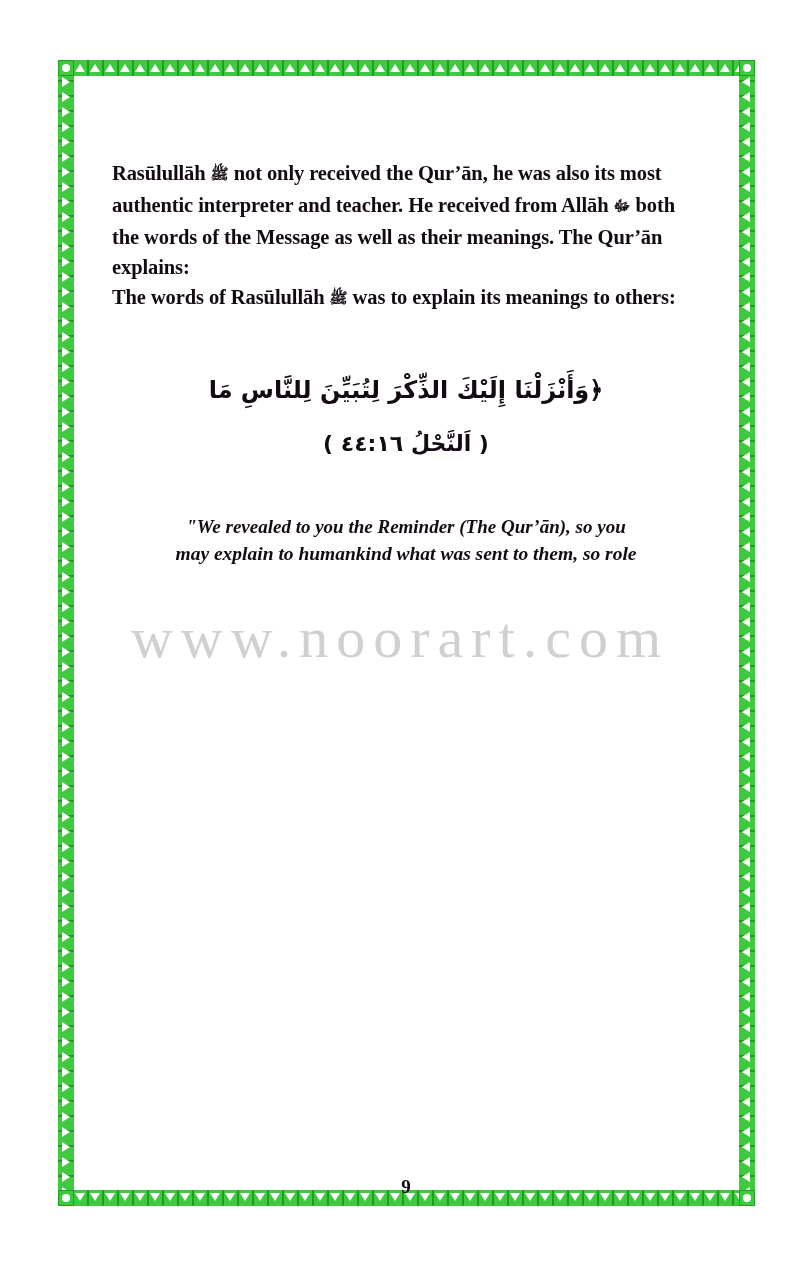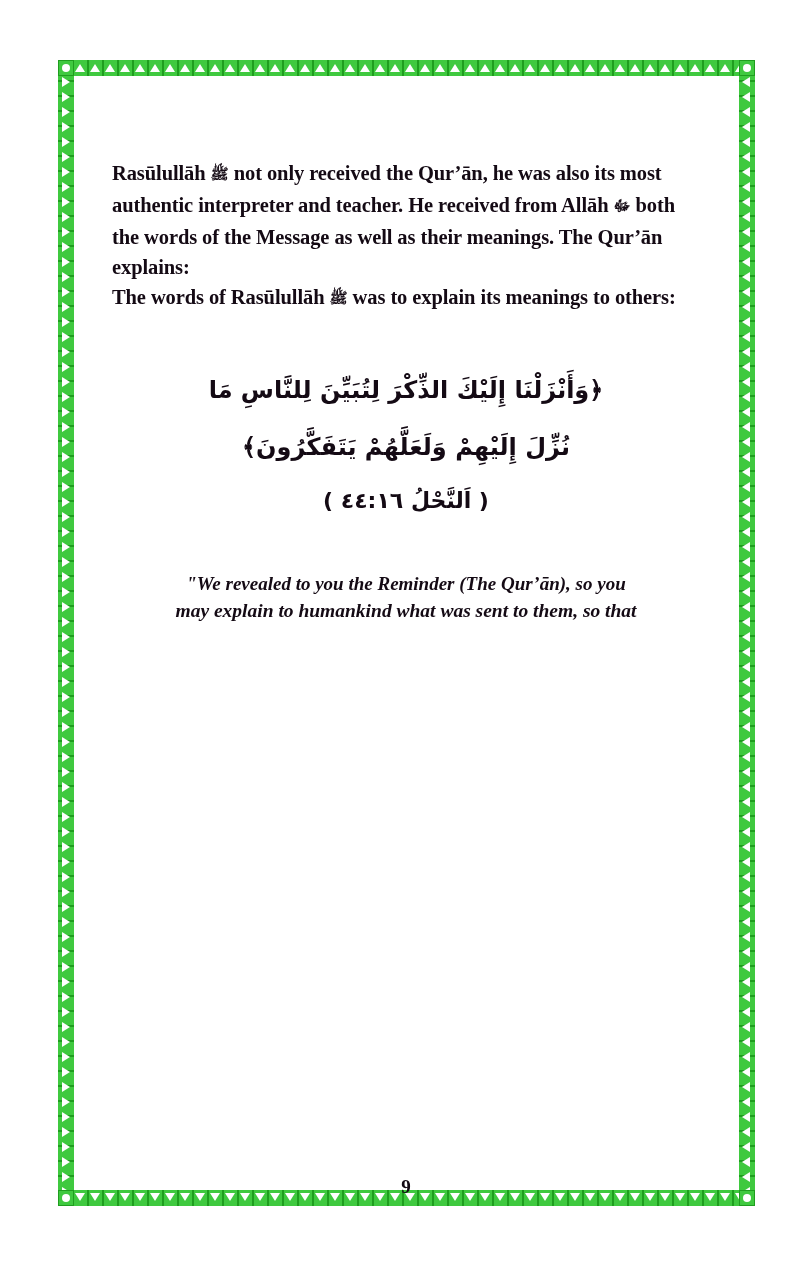--- a/index.html
+++ b/index.html
@@ -505,23 +505,23 @@
   <div id="content">
 
 
     <p class="body-text para-2"><span>Rasūlullāh </span><span class="sallam">ﷺ</span><span> not only received the Qur’ān, he was also its most authentic interpreter and teacher. He received from Allāh </span><span class="sallam">ﷻ</span><span> both the words of the Message as well as their meanings. The Qur’ān explains:</span></p>
 
 
     <p class="body-text para-3"><span>The words of Rasūlullāh </span><span class="sallam">ﷺ</span><span> was to explain its meanings to others:</span></p>
 
     <div class="quote-block blk-2">
       <p class="ayah ayah-2-line">﴿وَأَنْزَلْنَا إِلَيْكَ الذِّكْرَ لِتُبَيِّنَ لِلنَّاسِ مَا</p>
-      <p class="ayah ayah-2-line">نُزِّلَ إِلَيْهِمْ وَلَعَلَّهُمْ يَتَفَكَّرُونَ﴾</p>
       <p class="ayah ayah-ref-line">( اَلنَّحْلُ ٤٤:١٦ )</p>
       <p class="translation trans-2">"We revealed to you the Reminder (The Qur’ān), so you</p>
-      <p class="translation">may explain to humankind what was sent to them, so that</p>
+      <p class="translation">may explain to humankind what was sent to them, so role</p>
     </div>
 
     <div class="page-number">9</div>
   </div>
 
+  <div id="watermark">www.noorart.com</div>
 
 </div>
 
 </body></html>

